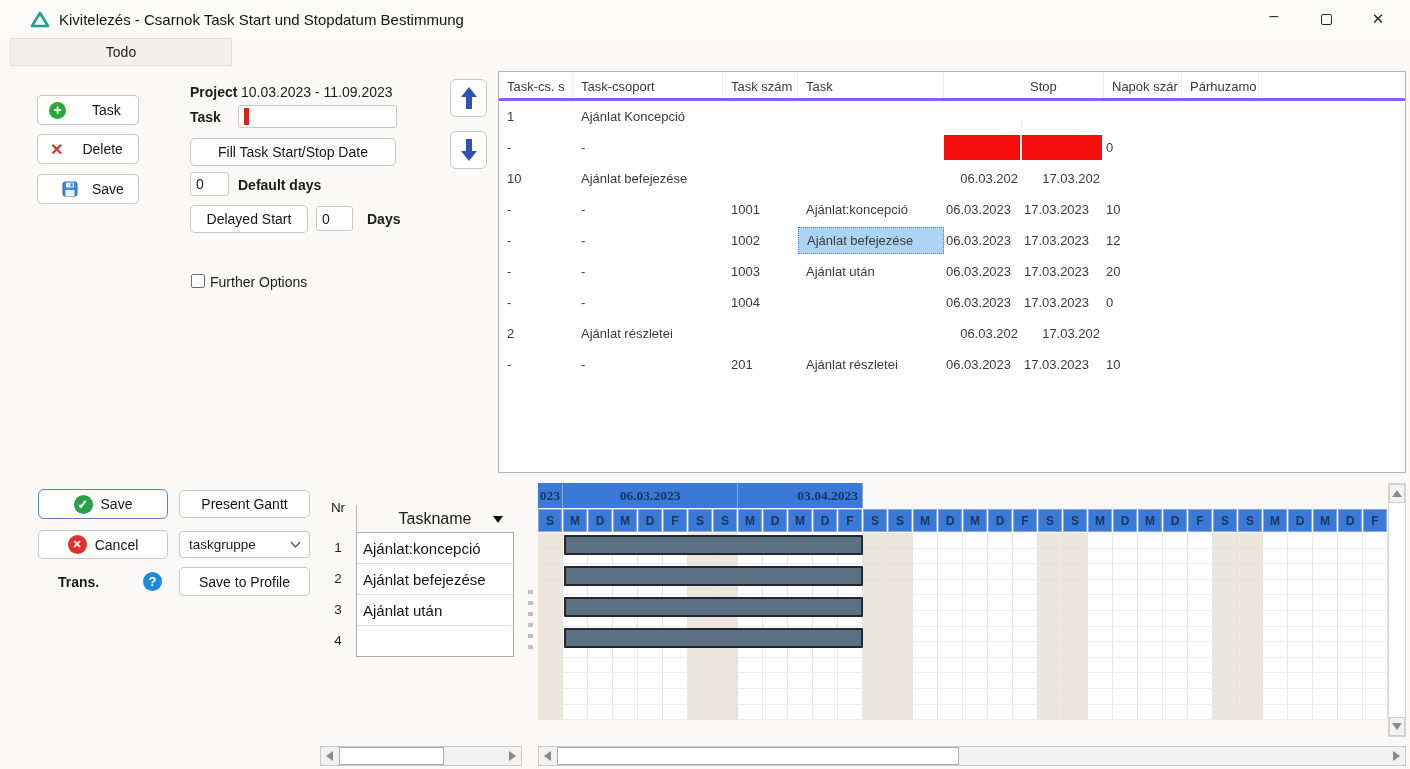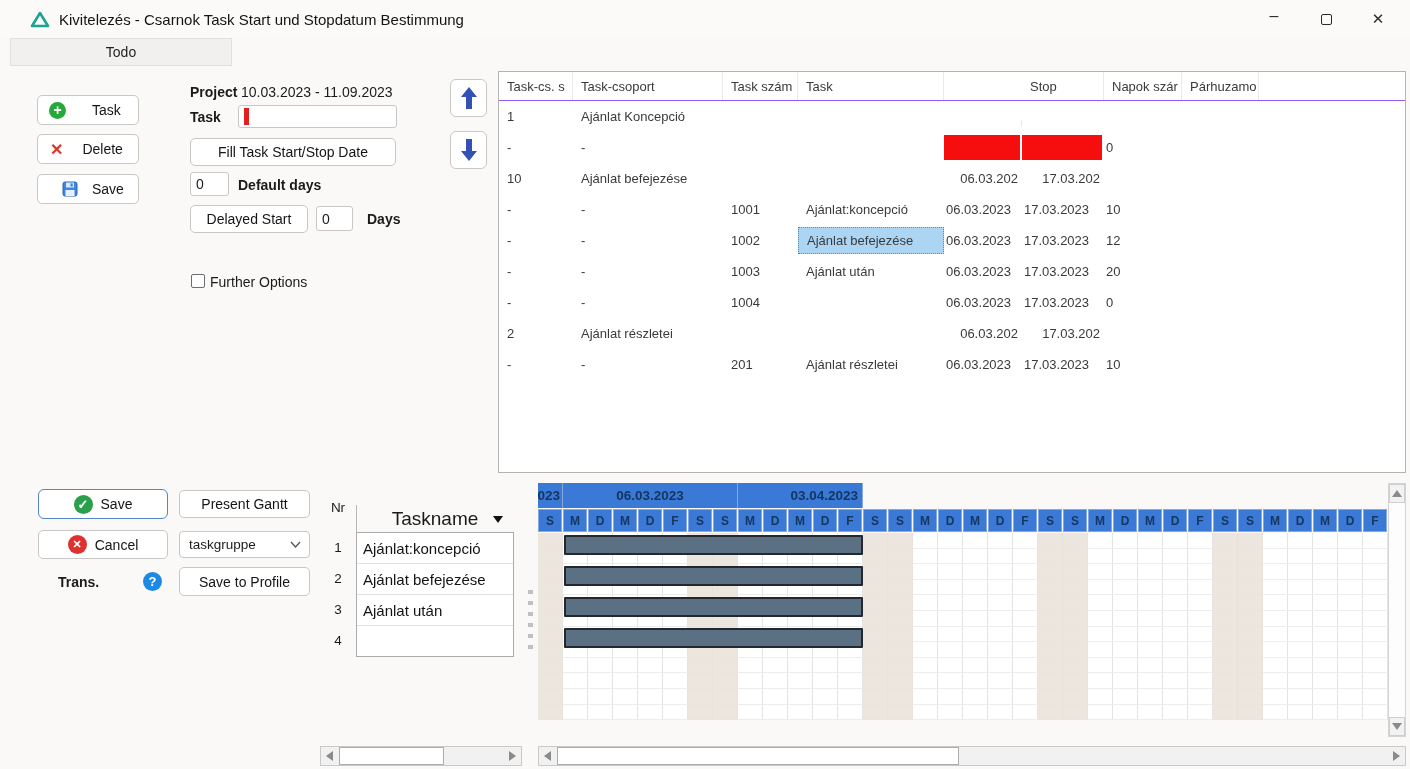--- a/index.html
+++ b/index.html
@@ -38,44 +38,44 @@
   .lbl { position:absolute; font-size:14px; font-weight:600; color:#1b1b1b; white-space:nowrap; }
   .val { position:absolute; font-size:14px; color:#1b1b1b; white-space:nowrap; }
 
   .tbox { position:absolute; background:#fff; border:1px solid #C9C7C4; border-radius:3px; font-size:14px; padding-left:5px; font-family:"Liberation Sans",sans-serif; color:#1b1b1b; }
   .caret { position:absolute; width:5px; height:17px; background:#E01F1F; }
 
   .chk { position:absolute; width:14px; height:14px; background:#fff; border:1px solid #6d6d6d; border-radius:2px; }
 
   
   .table-panel { position:absolute; left:498px; top:71px; width:908px; height:402px; background:#fff; border:1px solid #B5B3B0; overflow:hidden; }
-  .thead { display:flex; height:29px; border-bottom:1px solid #8b5cf6; }
+  .thead { display:flex; height:29px; border-bottom:3px solid #8b5cf6; }
   .th { border-right:1px solid #EBE9E7; font-size:13px; color:#3a3a3a; padding:7px 0 0 8px; white-space:nowrap; overflow:hidden; flex:none; }
   .th.fill { flex:1; border-right:none; }
   .tr { display:flex; height:31px; }
   .td { flex:none; position:relative; display:flex; align-items:center; padding-left:8px; font-size:13px; color:#3a3a3a; white-space:nowrap; overflow:hidden; height:100%; }
   .td.tight { padding-left:2px; }
   .td.right { justify-content:flex-end; padding-right:4px; padding-left:0; }
   .td.sel { height:27px; align-self:center; background:#ACD5F4; border:1px dotted #4A86C6; }
   .redfill { position:absolute; left:0; right:2px; top:3px; height:25px; background:#F60D0D; }
 
   
   .nr-head { position:absolute; left:322px; top:500px; width:32px; text-align:center; font-size:13.5px; color:#1b1b1b; }
-  .name-head { position:absolute; left:357px; top:505px; width:156px; height:27px; display:flex; align-items:center; justify-content:center; font-size:19px; color:#1b1b1b; }
+  .name-head { position:absolute; left:357px; top:505px; width:156px; height:27px; display:flex; align-items:center; justify-content:center; font-size:16px; color:#1b1b1b; }
   .name-head .dd-tri { position:absolute; right:10px; top:11px; width:0; height:0; border-left:5.5px solid transparent; border-right:5.5px solid transparent; border-top:7px solid #111; }
   .vline { position:absolute; background:#B9B7B4; width:1px; }
   .name-grid { position:absolute; left:356px; top:532px; width:158px; height:125px; background:#fff; border:1px solid #ABABAB; }
   .name-row { height:31px; display:flex; align-items:center; padding-left:6px; font-size:15px; color:#141414; border-bottom:1px solid #E0E0E0; white-space:nowrap; overflow:hidden; }
   .name-row:last-child { border-bottom:none; }
   .nr-col { position:absolute; left:322px; top:532px; width:32px; }
   .nr-cell { height:31px; display:flex; align-items:center; justify-content:center; font-size:13.5px; color:#1b1b1b; }
 
   
   .gantt { position:absolute; left:538px; top:483px; width:850px; height:254px; overflow:hidden; }
-  .gweeks { display:flex; height:25px; }
+  .gweeks { display:flex; height:25px;font-family:Liberation Serif, serif; }
   .gweek { flex:none; height:25px; background:#3B79D6; border-right:1px solid #86A8DF; display:flex; align-items:center; justify-content:center; font-size:13.5px; font-weight:600; color:#13355F; overflow:hidden; white-space:nowrap; }
   .gweek.clipL { justify-content:flex-end; padding-right:2px; }
   .gweek.clipR { justify-content:flex-end; padding-right:4px; }
   .gdays { display:flex; height:24px; margin-top:1px; }
   .gday { flex:none; width:24px; height:23px; margin-right:1px; background:#3B79D6; border:1px solid #86A8DF; display:flex; align-items:center; justify-content:center; font-size:12px; font-weight:700; color:#16365F; }
   .gbody { position:absolute; left:0; top:50px; width:850px; height:187px; background:#fff;
     background-image:
       repeating-linear-gradient(to bottom, transparent 0, transparent 14.6px, #EDEDED 14.6px, #EDEDED 15.6px),
       repeating-linear-gradient(to right, transparent 0, transparent 24px, #E4E4E4 24px, #E4E4E4 25px);
   }

